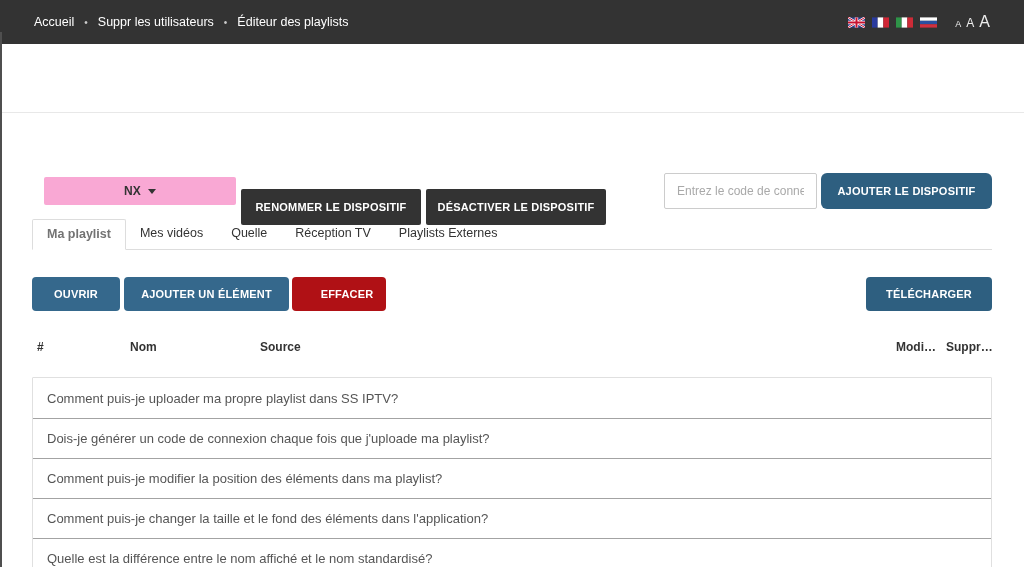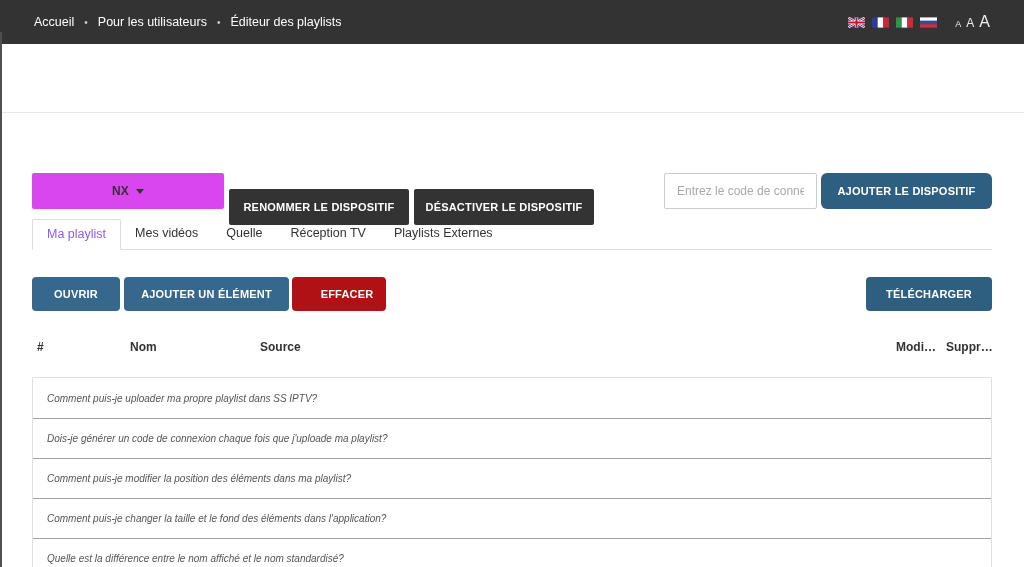--- a/index.html
+++ b/index.html
@@ -24,41 +24,41 @@
 
   
   .page-header { height:69px; background:#ffffff; border-bottom:1px solid #e8e8e8; }
 
   
   .content { width:960px; margin:0 auto; }
 
   .device-row { margin-top:60px; display:flex; align-items:center; height:36px; }
   .btn { border:none; cursor:pointer; font-family:"Liberation Sans", sans-serif;
     font-weight:bold; letter-spacing:.2px; }
-  .btn-device-select { width:192px; height:36px; background:#d946ef; color:#333;
+  .btn-device-select { width:192px; height:28px; background:#f9a8d4; color:#333;
     font-size:12px; border-radius:2px; display:flex; align-items:center;
-    justify-content:center; }
+    justify-content:center;margin-left:12px; }
   .caret { display:inline-block; width:0; height:0; border-left:4px solid transparent;
     border-right:4px solid transparent; border-top:5px solid #333; margin-left:7px; }
   .btn-dark { width:180px; height:36px; background:#333333; color:#fff;
     font-size:11px; border-radius:2px; margin-left:5px;margin-top:32px; }
   .code-input { margin-left:auto; width:153px; height:36px; border:1px solid #cccccc;
     border-radius:2px; padding:0 12px; font-size:12px; color:#333;
     font-family:"Liberation Sans", sans-serif; }
   .code-input::placeholder { color:#a9a9a9; }
   .btn-add-device { width:171px; height:36px; background:#2e5f80; color:#fff;
     font-size:11px; border-radius:6px; margin-left:4px; }
 
   
   .tabs { margin-top:10px; display:flex; border-bottom:1px solid #dddddd; }
   .tab { padding:7px 14px 8px; font-size:12.5px; color:#333; cursor:pointer;
     font-weight:500; }
   .tab.active { border:1px solid #dddddd; border-bottom:1px solid #ffffff;
-    margin-bottom:-1px; color:#8b5cf6; background:#fff; border-radius:2px 2px 0 0;
-    font-weight:400; }
+    margin-bottom:-1px; color:#737373; background:#fff; border-radius:2px 2px 0 0;
+    font-weight:700; }
 
   
   .toolbar { margin-top:27px; display:flex; align-items:center; }
   .toolbar .btn { height:34px; border-radius:4px; color:#fff; font-size:11px; }
   .btn-open   { width:88px;  background:#35688c; }
   .btn-additem{ width:165px; background:#35688c; margin-left:4px; }
   .btn-clear  { width:94px;  background:#b01115; margin-left:3px;padding-left:16px; }
   .btn-save   { width:120px; background:#1c10c2; margin-left:5px; }
   .btn-download { width:126px; background:#2e5f80; margin-left:auto; }
 
@@ -66,32 +66,32 @@
   .table-header { margin-top:29px; display:flex; font-size:12px; font-weight:bold;
     color:#333; }
   .th-index  { width:98px; padding-left:5px; }
   .th-name   { width:130px; }
   .th-source { flex:1; }
   .th-modify { width:50px; }
   .th-delete { width:46px; }
 
   .rows { margin-top:23px; border:1px solid #e0e0e0; border-radius:1px; }
   .row { height:40px; display:flex; align-items:center; padding-left:14px;
-    font-size:10px; color:#555; background:#fff; cursor:pointer;font-style:italic; }
+    font-size:13px; color:#555; background:#fff; cursor:pointer; }
   .row + .row { border-top:1px solid #a3a3a3; }
 </style>
 </head>
 <body>
 
 <div class="left-edge"></div>
 
 <div class="topbar">
   <a href="#">Accueil</a>
   <span class="sep">•</span>
-  <a href="#">Pour les utilisateurs</a>
+  <a href="#">Suppr les utilisateurs</a>
   <span class="sep">•</span>
   <a href="#">Éditeur des playlists</a>
 
   <div class="topbar-right">
     <svg class="flag" viewBox="0 0 60 36">
       <rect width="60" height="36" fill="#2b3f8e"></rect>
       <path d="M0,0 L60,36 M60,0 L0,36" stroke="#ffffff" stroke-width="8"></path>
       <path d="M0,0 L60,36 M60,0 L0,36" stroke="#c8102e" stroke-width="3.5"></path>
       <path d="M30,0 V36 M0,18 H60" stroke="#ffffff" stroke-width="12"></path>
       <path d="M30,0 V36 M0,18 H60" stroke="#c8102e" stroke-width="7"></path>

